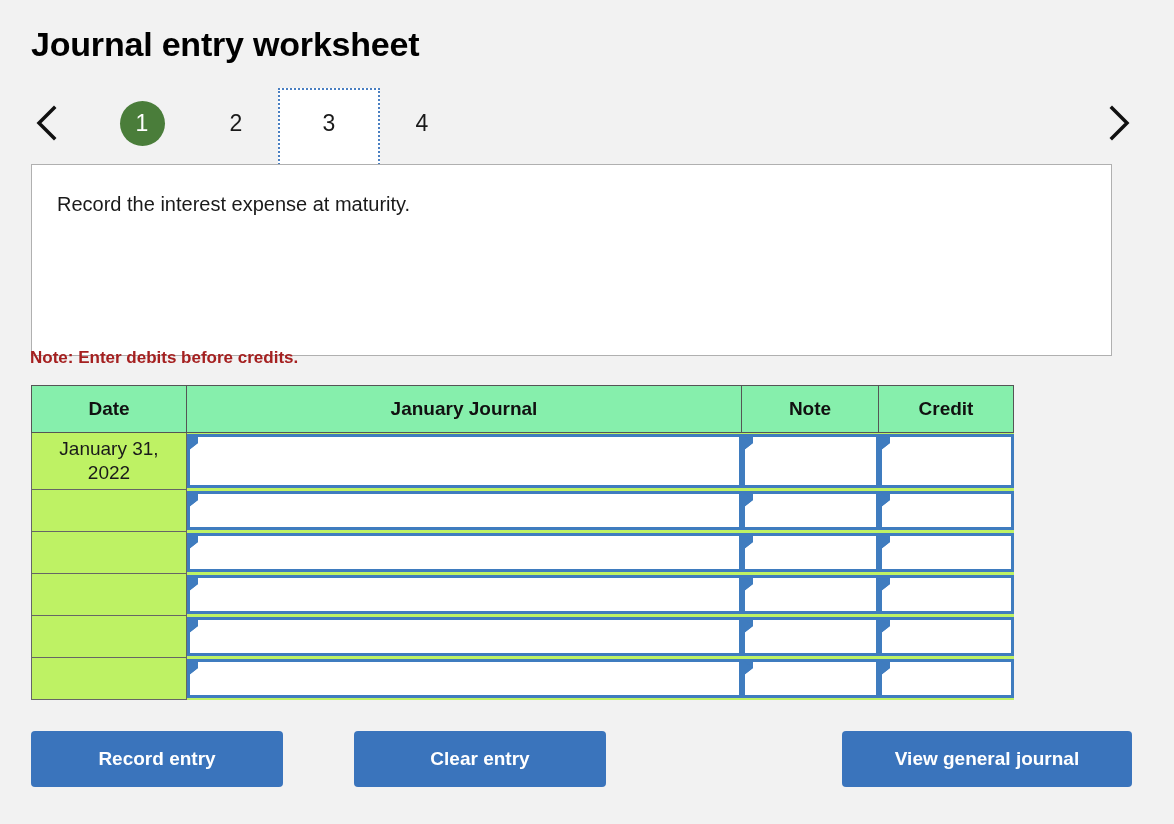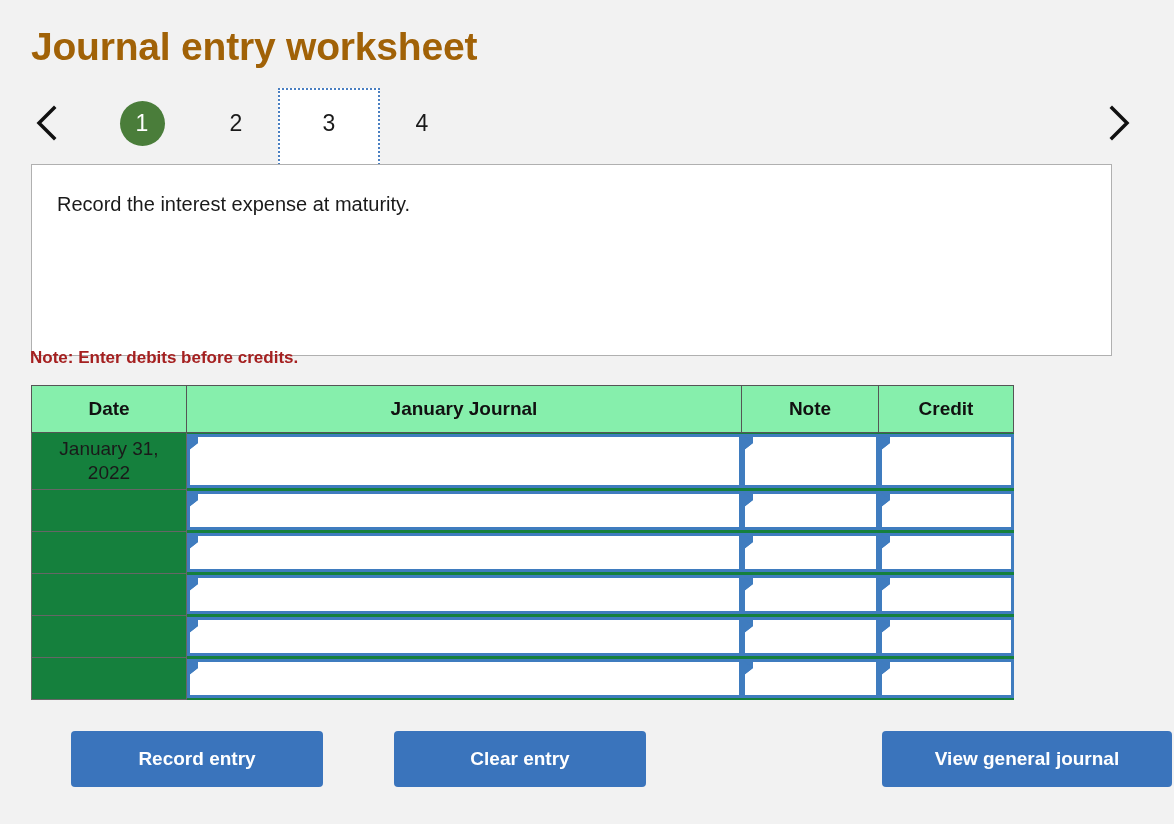--- a/index.html
+++ b/index.html
@@ -19,24 +19,24 @@
     width: 1174px;
     height: 824px;
     padding: 0;
   }
 
   
   .page-title {
     position: absolute;
     left: 31px;
     top: 26px;
-    font-size: 39px;
+    font-size: 34px;
     font-weight: bold;
     letter-spacing: -0.2px;
-    color: #a16207;
+    color: #000000;
     line-height: 1.1;
   }
 
   
   .tabstrip {
     position: absolute;
     left: 0;
     top: 86px;
     width: 1174px;
     height: 88px;
@@ -137,21 +137,21 @@
   }
   .col-date   { width: 155px; }
   .col-gj     { width: 555px; }
   .col-debit  { width: 137px; }
   .col-credit { width: 135px; }
 
   .journal td {
     border: 1px solid #666;
     padding: 0;
     vertical-align: middle;
-    background: #15803d;
+    background: #bef264;
   }
   .journal td.date-cell {
     text-align: center;
     font-size: 19px;
     color: #1a1a1a;
     line-height: 1.25;
     padding: 4px 10px;
   }
   .journal tr.row-tall td { height: 57px; }
   .journal tr.row-short td { height: 42px; }
@@ -196,21 +196,20 @@
     position: absolute;
     background: #3a74bc;
     color: #ffffff;
     border: none;
     border-radius: 4px;
     font-family: "Liberation Sans", sans-serif;
     font-size: 19px;
     font-weight: bold;
     cursor: pointer;
     height: 56px;
-    margin-left: 40px;
   }
   .btn-record { left: 31px;  top: 731px; width: 252px; }
   .btn-clear  { left: 354px; top: 731px; width: 252px; }
   .btn-view   { left: 842px; top: 731px; width: 290px; }
 </style>
 </head>
 <body>
 
 <div class="page">
 

